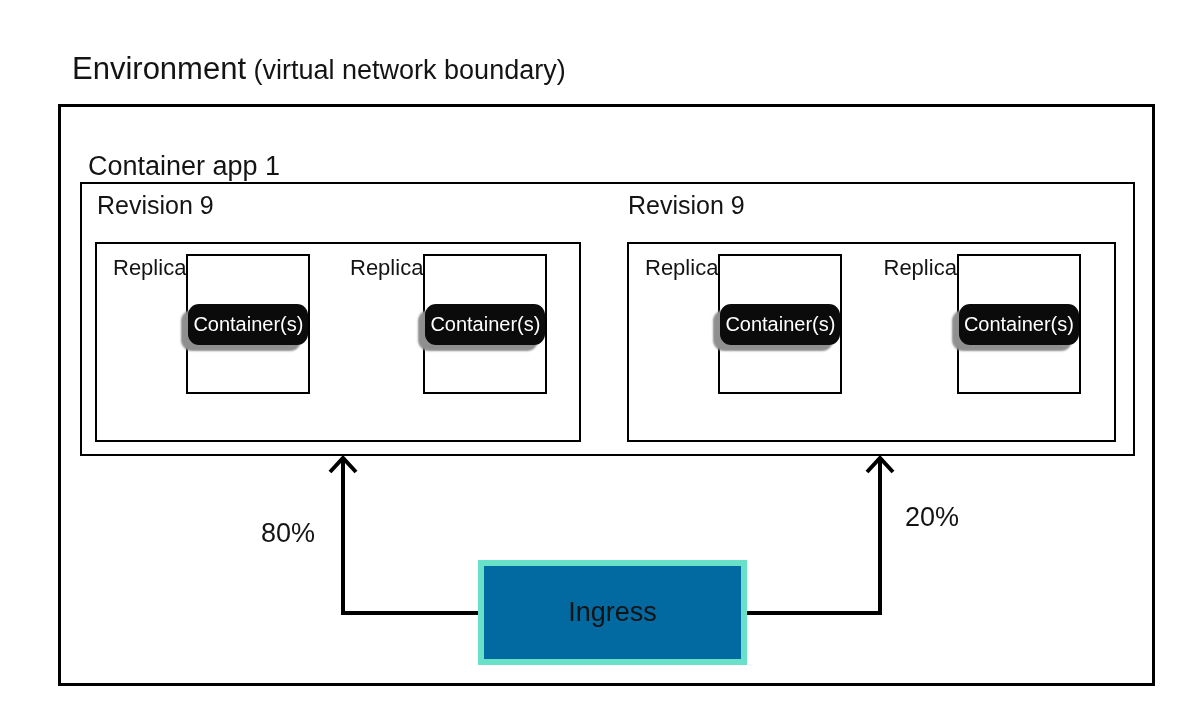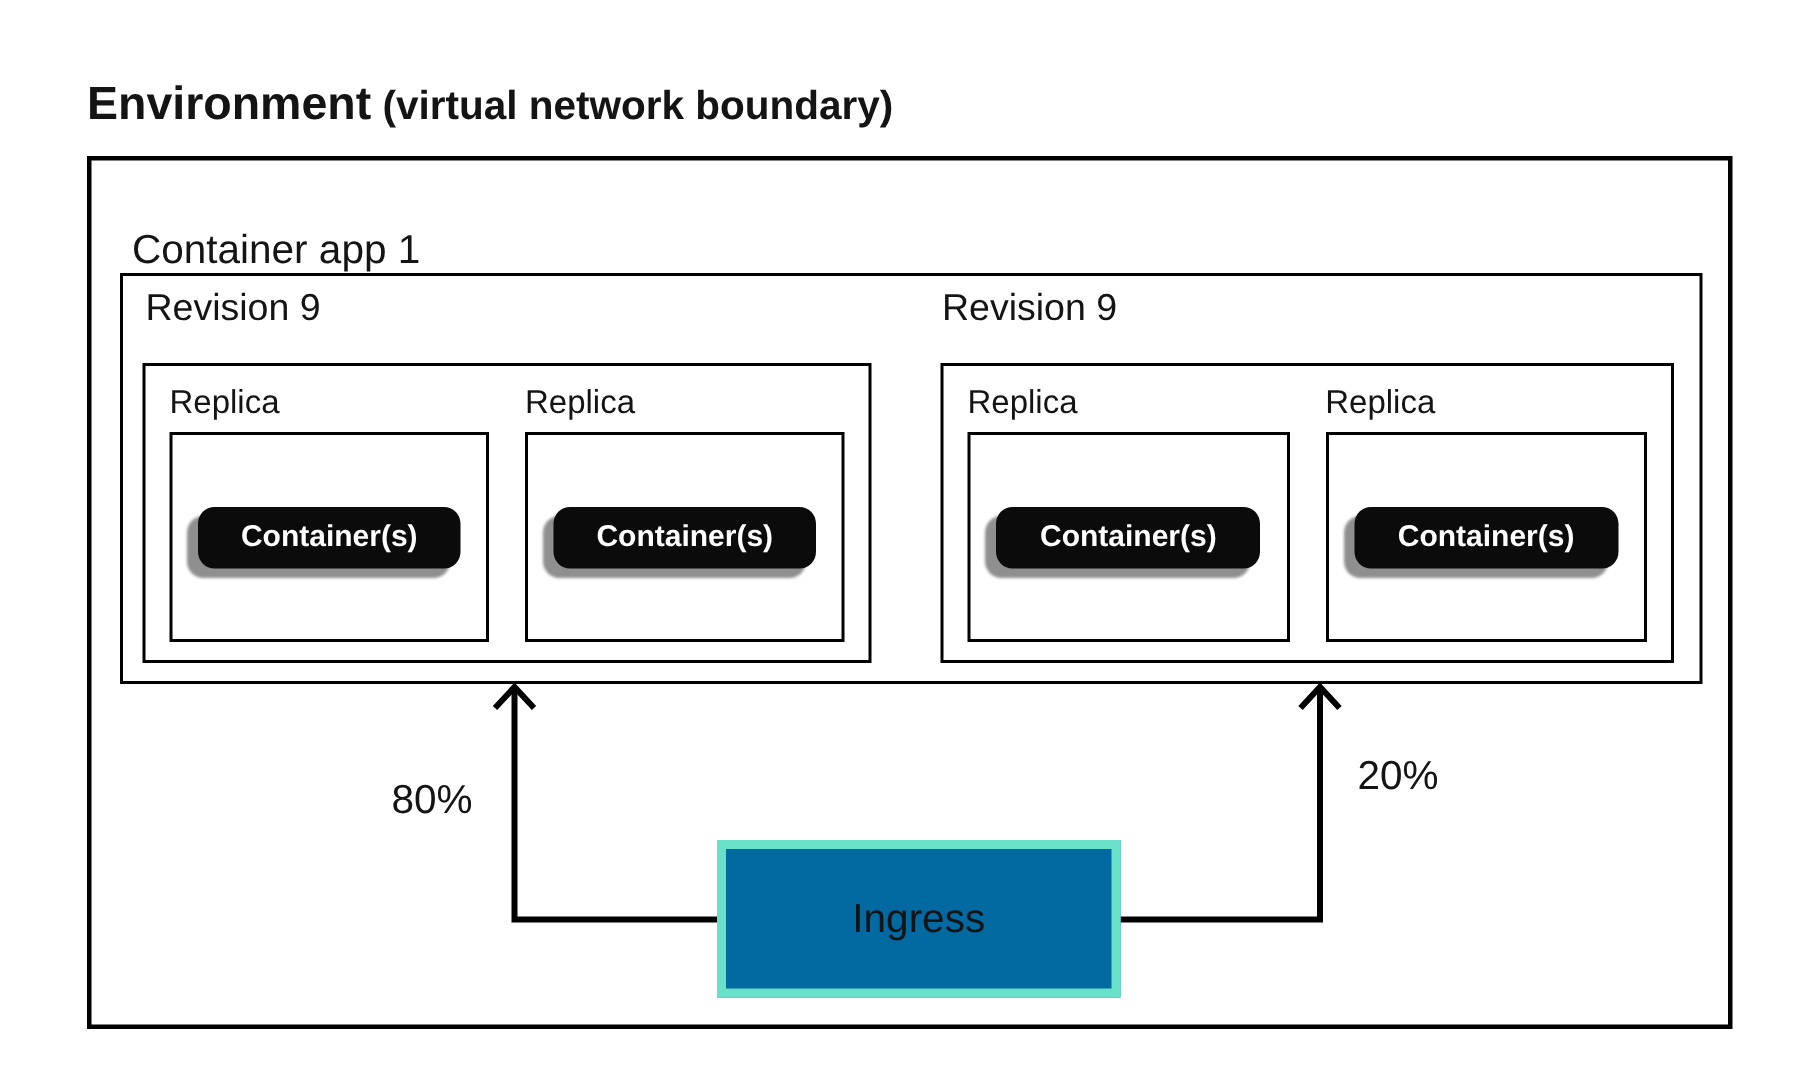--- a/index.html
+++ b/index.html
@@ -1,37 +1,37 @@
 <!DOCTYPE html>
 <html><head>
 <meta charset="utf-8">
 <style>
   html,body{margin:0;padding:0;background:#ffffff;}
   .canvas{
     position:relative;width:1200px;height:726px;background:#ffffff;
     font-family:"Liberation Sans", sans-serif;color:#141414;overflow:hidden;
   }
-  .title{position:absolute;left:58px;top:50px;white-space:nowrap;line-height:38px;font-weight:bold;}
+  .title{position:absolute;left:72px;top:50px;white-space:nowrap;line-height:38px;}
   .title-main{font-size:31px;}
   .title-suffix{font-size:27px;}
   .env-box{position:absolute;left:58px;top:104px;width:1097px;height:582px;border:3px solid #000;box-sizing:border-box;background:#fff;}
   .app-label{position:absolute;left:88px;top:127px;font-size:27px;white-space:nowrap;margin-top:24px;}
   .app-box{position:absolute;left:80px;top:182px;width:1055px;height:274px;border:2px solid #000;box-sizing:border-box;background:#fff;}
   .rev-label{position:absolute;top:191px;font-size:25px;white-space:nowrap;}
   .rev1{left:97px;}
   .rev2{left:628px;}
   .group-box{position:absolute;top:242px;height:200px;border:2px solid #000;box-sizing:border-box;background:#fff;display:flex;gap:24px;padding:10px 16px 0 16px;}
   .group1{left:95px;width:486px;}
   .group2{left:627px;width:489px;}
-  .replica{flex:1;display:flex;flex-direction:column;min-width:0;}
+  .replica{flex:1;display:flex;flex-direction:row;min-width:0;}
   .replica-label{font-size:22px;line-height:27px;margin-bottom:7px;white-space:nowrap;}
   .replica-box{border:2px solid #000;height:140px;box-sizing:border-box;display:flex;align-items:center;justify-content:center;background:#fff;}
   .pill{
-    background:#0b0b0b;color:#fff;font-weight:bold;font-size:20px;
-    padding:9px 29px;border-radius:11px;white-space:nowrap;
+    background:#0b0b0b;color:#fff;font-weight:normal;font-size:20px;
+    padding:9px 5px;border-radius:11px;white-space:nowrap;
     box-shadow:-7px 6px 2px #8f8f8f;
   }
   .arrows{position:absolute;left:0;top:0;width:1200px;height:726px;pointer-events:none;}
   .pct{position:absolute;font-size:27px;white-space:nowrap;}
   .pct80{left:230px;top:518px;width:85px;text-align:right;}
   .pct20{left:905px;top:502px;}
   .ingress{
     position:absolute;left:478px;top:560px;width:269px;height:105px;
     border:6px solid #68e1c8;box-sizing:border-box;background:#0369a1;
     display:flex;align-items:center;justify-content:center;font-size:27px;

